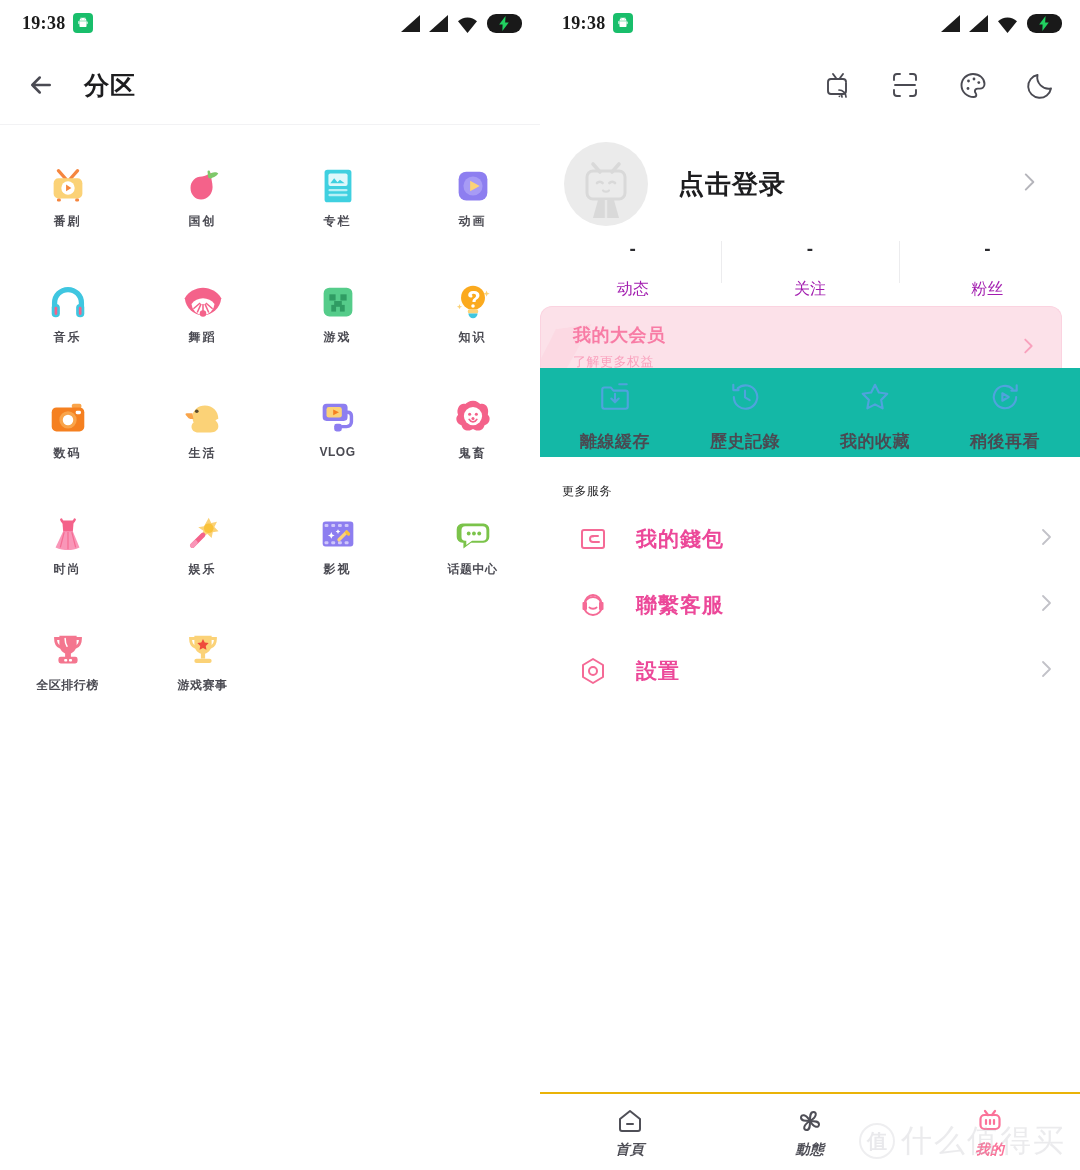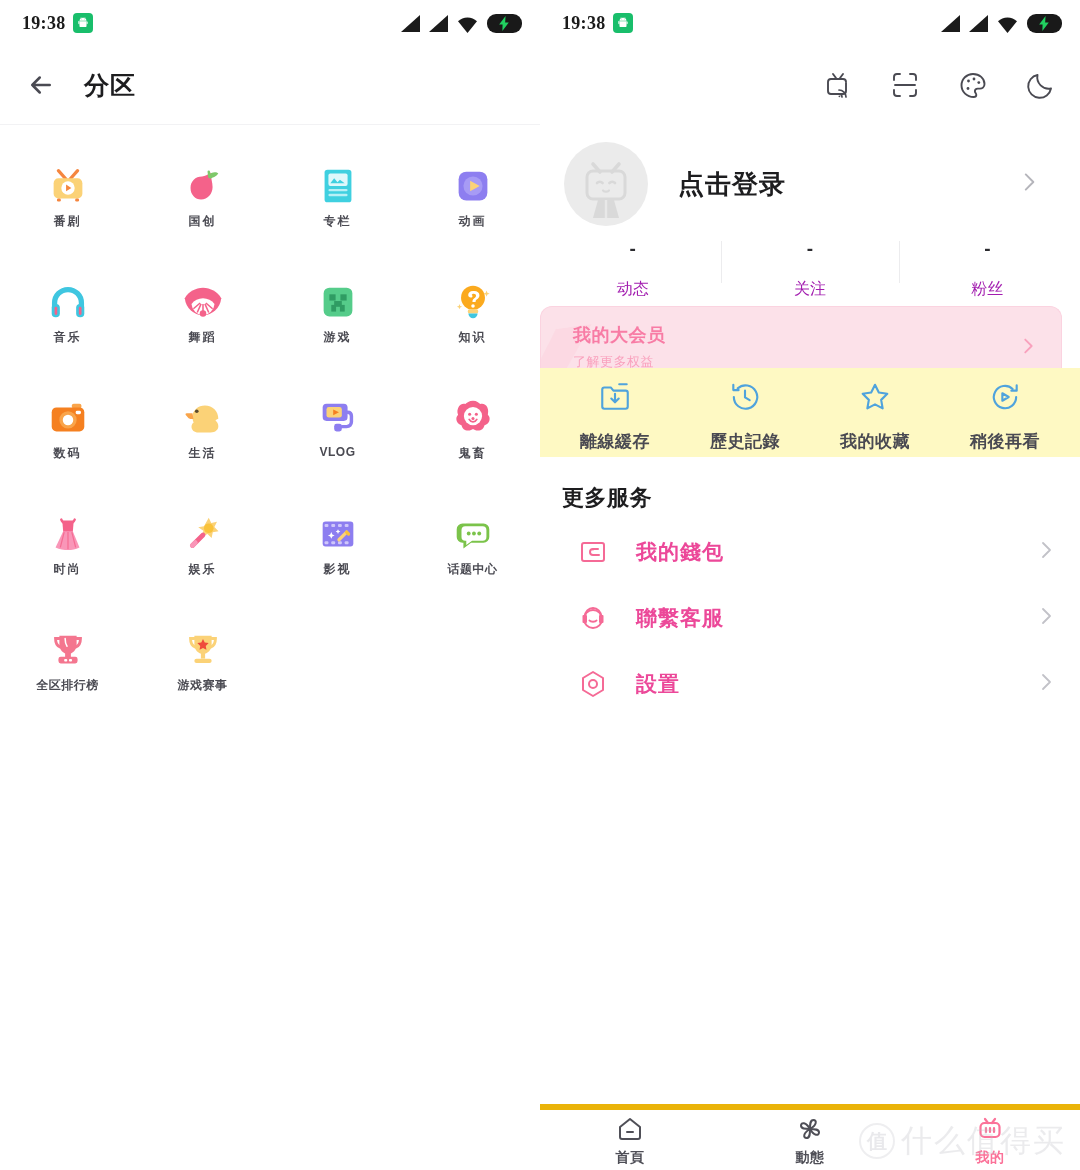--- a/index.html
+++ b/index.html
@@ -108,37 +108,37 @@
     content:""; position:absolute; left:-28px; top:18px; width:150px; height:120px;
     background: #fbd3de; opacity:.55;
     clip-path: polygon(34% 0, 58% 0, 30% 46%, 100% 46%, 100% 62%, 0 62%);
     transform: rotate(-8deg);
   }
   .vip-t { font-size: 18px; font-weight: bold; color:#f87ca5; position:relative; z-index:2; letter-spacing:.5px;}
   .vip-s { font-size: 13px; color:#f9a1bd; margin-top: 6px; position:relative; z-index:2; letter-spacing:.5px;}
   .vip-chev { position:absolute; right: 22px; top: 28px; z-index:2; }
 
   
-  .quick { display:flex; background:#fef9c3; position:relative; z-index:5; padding: 10px 10px 4px 10px; }
+  .quick { display:flex; background:#14b8a6; position:relative; z-index:5; padding: 10px 10px 4px 10px; }
   .q { flex:1; display:flex; flex-direction:column; align-items:center; cursor:pointer; }
   .q-ic { width:38px; height:38px; display:flex; align-items:center; justify-content:center; }
   .q-lb { margin-top: 14px; font-size: 17px; color:#4a4a52; font-weight:600; letter-spacing:.5px; }
 
   
-  .sect-t { font-size: 22px; font-weight: bold; color:#1d1d1f; padding: 26px 1px 6px 22px; letter-spacing:.5px;}
+  .sect-t { font-size: 12px; font-weight: normal; color:#1d1d1f; padding: 26px 1px 6px 22px; letter-spacing:.5px;}
   .srv { display:flex; align-items:center; height: 66px; padding: 0 22px 0 36px; cursor:pointer; }
   .srv-ic { width: 34px; height: 34px; display:flex; align-items:center; justify-content:center; flex:0 0 34px;}
   .srv-lb { font-size: 21px; color:#ec4899; font-weight:bold; margin-left: 26px; letter-spacing:1px;}
   .srv-chev { margin-left:auto; }
 
   
   .bottomnav {
-    position:absolute; left:0; bottom:0; width:540px; height: 66px;
-    border-top: 6px solid #eab308; background:#fff;
-    display:flex; align-items:center;
+    position:absolute; left:0; bottom:0; width:540px; height: 78px;
+    border-top: 2px solid #eab308; background:#fff;
+    display:flex; align-items:center;font-style:italic;
   }
   .nav { flex:1; display:flex; flex-direction:column; align-items:center; cursor:pointer; }
   .nav-ic { width: 30px; height: 30px; display:flex; align-items:center; justify-content:center;}
   .nav-lb { font-size: 14px; color:#4f4f57; margin-top: 5px; font-weight:600; letter-spacing:.5px;}
   .nav.active .nav-lb { color: #fb7299; }
 
   
   .watermark {
     position:absolute; right: 14px; bottom: 8px;
     display:flex; align-items:center; gap: 6px;

